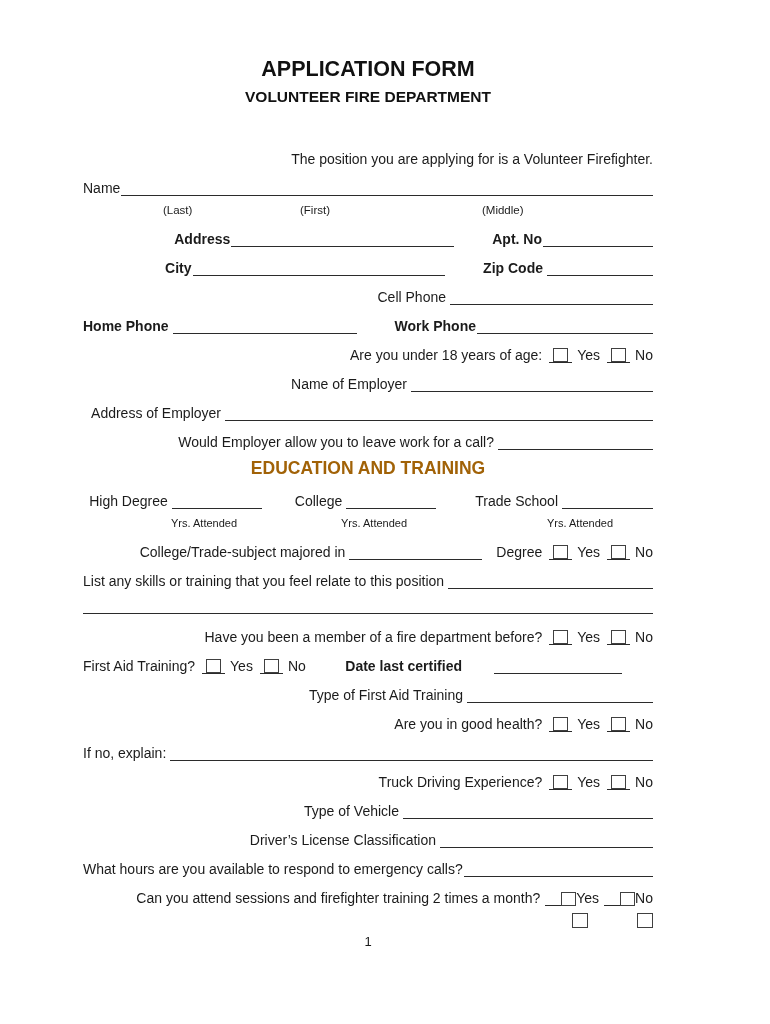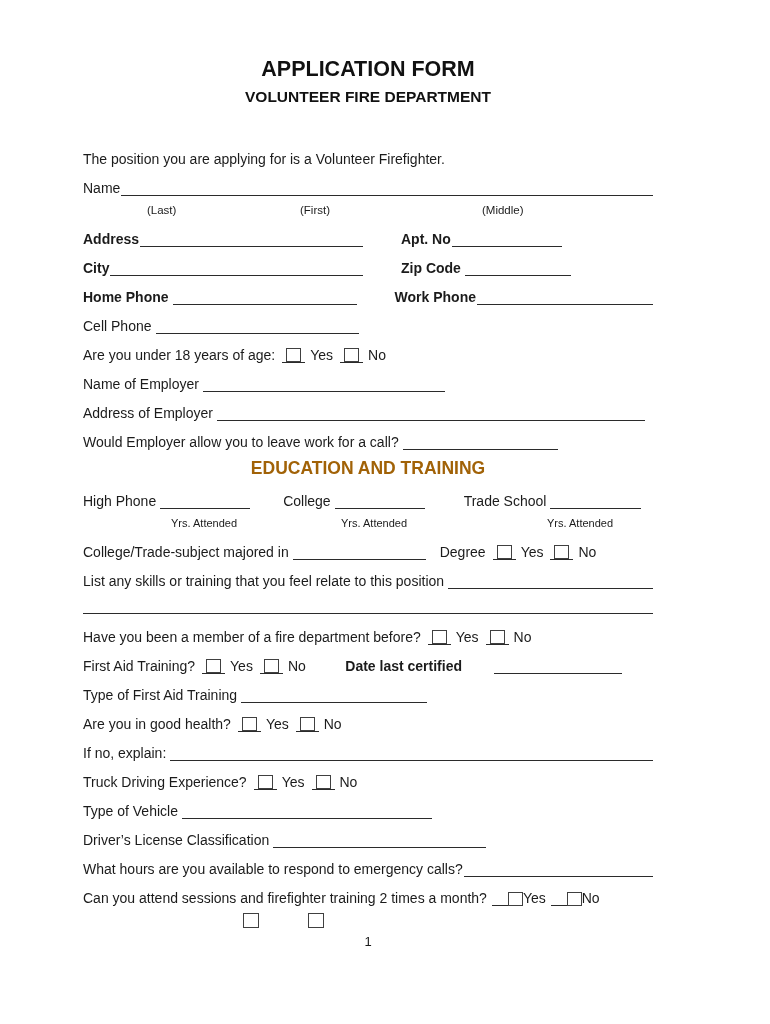--- a/index.html
+++ b/index.html
@@ -6,21 +6,21 @@
   html, body { margin: 0; padding: 0; background: #ffffff; }
   .page {
     width: 724px; height: 1024px; margin: 0 auto; background: #ffffff;
     font-family: "Liberation Sans", "DejaVu Sans", sans-serif;
     font-size: 14px; color: #1b1b1b;
     padding: 57px 94px 0 60px; position: relative; overflow: hidden;
   }
   .title    { text-align: center; font-weight: 700; font-size: 21.5px; margin: 0 0 6px 0; color: #111; }
   .subtitle { text-align: center; font-weight: 700; font-size: 15.5px; margin: 0 0 40px 0; color: #111; }
   .heading  { text-align: center; font-weight: 700; font-size: 17.5px; margin: 5px 0 9px 0; color: #a16207; }
-  .row    { display: flex; align-items: flex-end; height: 21px; margin-bottom: 8px; white-space: nowrap; }
+  .row    { display: flex; align-items: flex-end; height: 21px; margin-bottom: 8px; white-space: nowrap; justify-content: flex-end; }
   .col    { display: inline-flex; align-items: flex-end; font-weight: bold; }
   .grow   { flex: 1 1 auto; }
   .b      { display: inline-block; border-bottom: 1.1px solid #2b2b2b; height: 15px; margin-left: 4px; }
   .subrow { position: relative; height: 15px; margin-bottom: 7px; font-size: 11.5px; }
   .hint   { position: absolute; top: 0; }
   .yrs .hint { font-size: 11px; }
   .cbslot { display: inline-flex; align-items: flex-end; height: 17px; border-bottom: 1.1px solid #2b2b2b; padding: 0 4px; margin-left: 7px; margin-right: 5px; }
   .cb     { display: inline-block; width: 15px; height: 14px; border: 1.6px solid #404040; background: #fff; }
   .cb.lone{ width: 16px; height: 15px; }
   .pretail{ display: inline-block; width: 16px; border-bottom: 1.1px solid #2b2b2b; height: 15px; margin-left: 5px; }
@@ -37,21 +37,21 @@
 
   <div class="row">
     <span>The position you are applying for is a Volunteer Firefighter.</span>
   </div>
 
   <div class="row">
     <span>Name</span>
     <span class="b grow" style="margin-left:1px"></span>
   </div>
   <div class="subrow">
-    <span class="hint" style="left:64px">(Last)</span>
+    <span class="hint" style="left:80px">(Last)</span>
     <span class="hint" style="left:217px">(First)</span>
     <span class="hint" style="left:399px">(Middle)</span>
   </div>
 
   <div class="row">
     <span class="col" style="width:280px">
       <span>Address</span>
       <span class="b grow" style="margin-left:1px"></span>
     </span>
     <span class="col" style="margin-left:38px">
@@ -65,36 +65,36 @@
       <span>City</span>
       <span class="b grow" style="margin-left:1px"></span>
     </span>
     <span class="col" style="margin-left:38px">
       <span>Zip Code</span>
       <span class="b" style="width:106px"></span>
     </span>
   </div>
 
   <div class="row">
+    <span>Cell Phone</span>
+    <span class="b" style="width:203px"></span>
+  </div>
+
+  <div class="row">
     <span class="col" style="width:280px">
       <span>Home Phone</span>
       <span class="b grow"></span>
     </span>
     <span class="col" style="margin-left:38px">
       <span>Work Phone</span>
       <span class="b" style="width:176px;margin-left:1px"></span>
     </span>
   </div>
 
   <div class="row">
-    <span>Cell Phone</span>
-    <span class="b" style="width:203px"></span>
-  </div>
-
-  <div class="row">
     <span>Are you under 18 years of age:</span>
     <span class="cbslot">
         <span class="cb"></span>
       </span>
     <span>Yes</span>
     <span class="cbslot">
         <span class="cb"></span>
       </span>
     <span>No</span>
   </div>
@@ -110,21 +110,21 @@
   </div>
 
   <div class="row">
     <span>Would Employer allow you to leave work for a call?</span>
     <span class="b" style="width:155px"></span>
   </div>
 
   <div class="heading">EDUCATION AND TRAINING</div>
 
   <div class="row">
-    <span>High Phone</span>
+    <span>High Degree</span>
     <span class="b" style="width:90px"></span>
     <span style="margin-left:33px">College</span>
     <span class="b" style="width:90px"></span>
     <span style="margin-left:39px">Trade School</span>
     <span class="b" style="width:91px"></span>
   </div>
   <div class="subrow yrs">
     <span class="hint" style="left:88px">Yrs. Attended</span>
     <span class="hint" style="left:258px">Yrs. Attended</span>
     <span class="hint" style="left:464px">Yrs. Attended</span>

